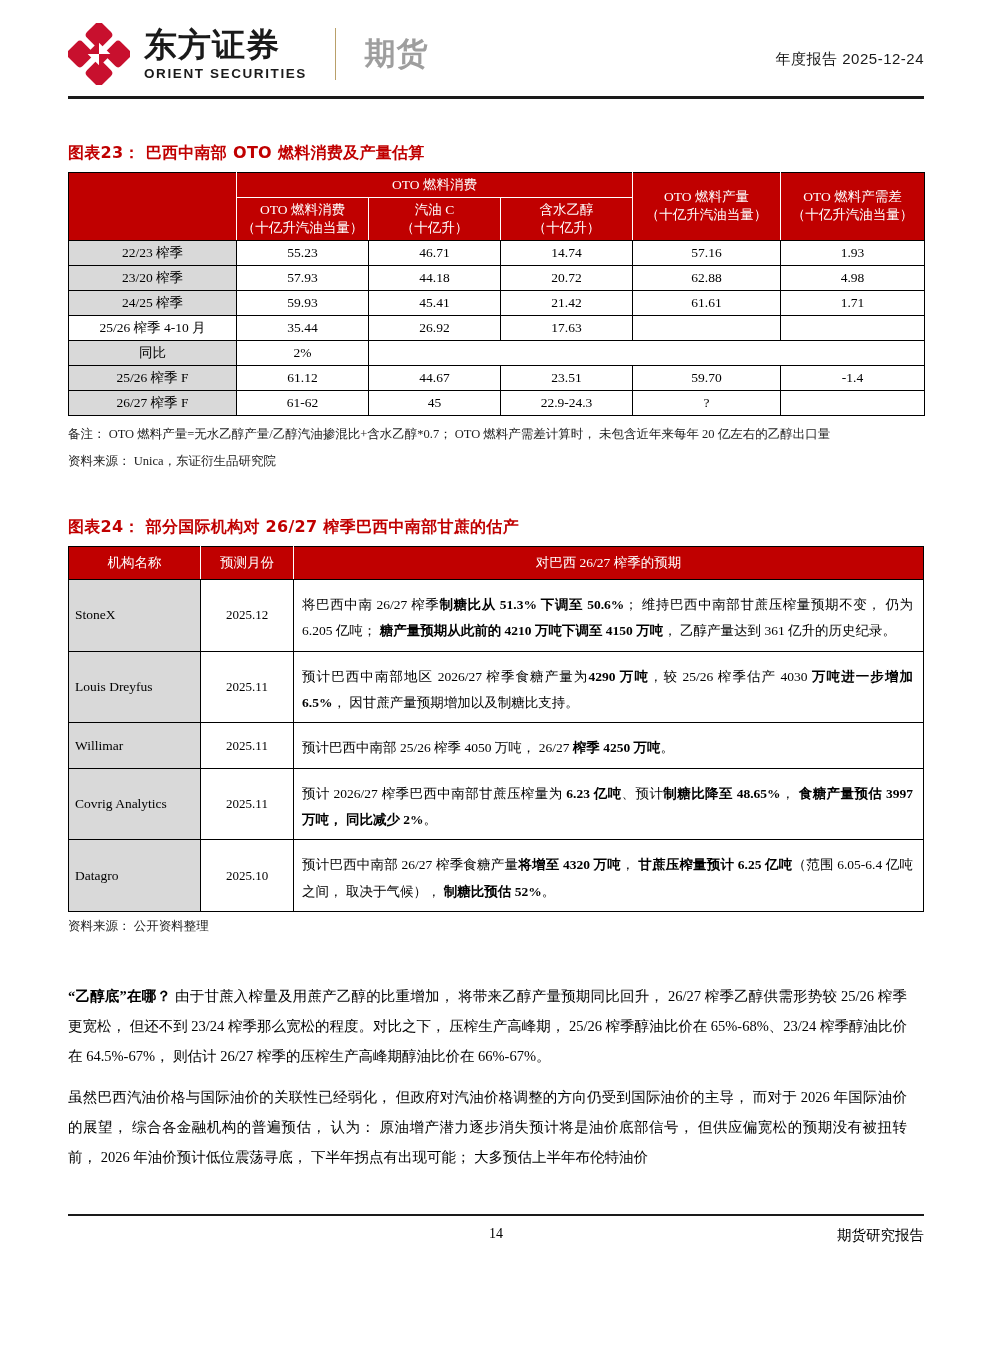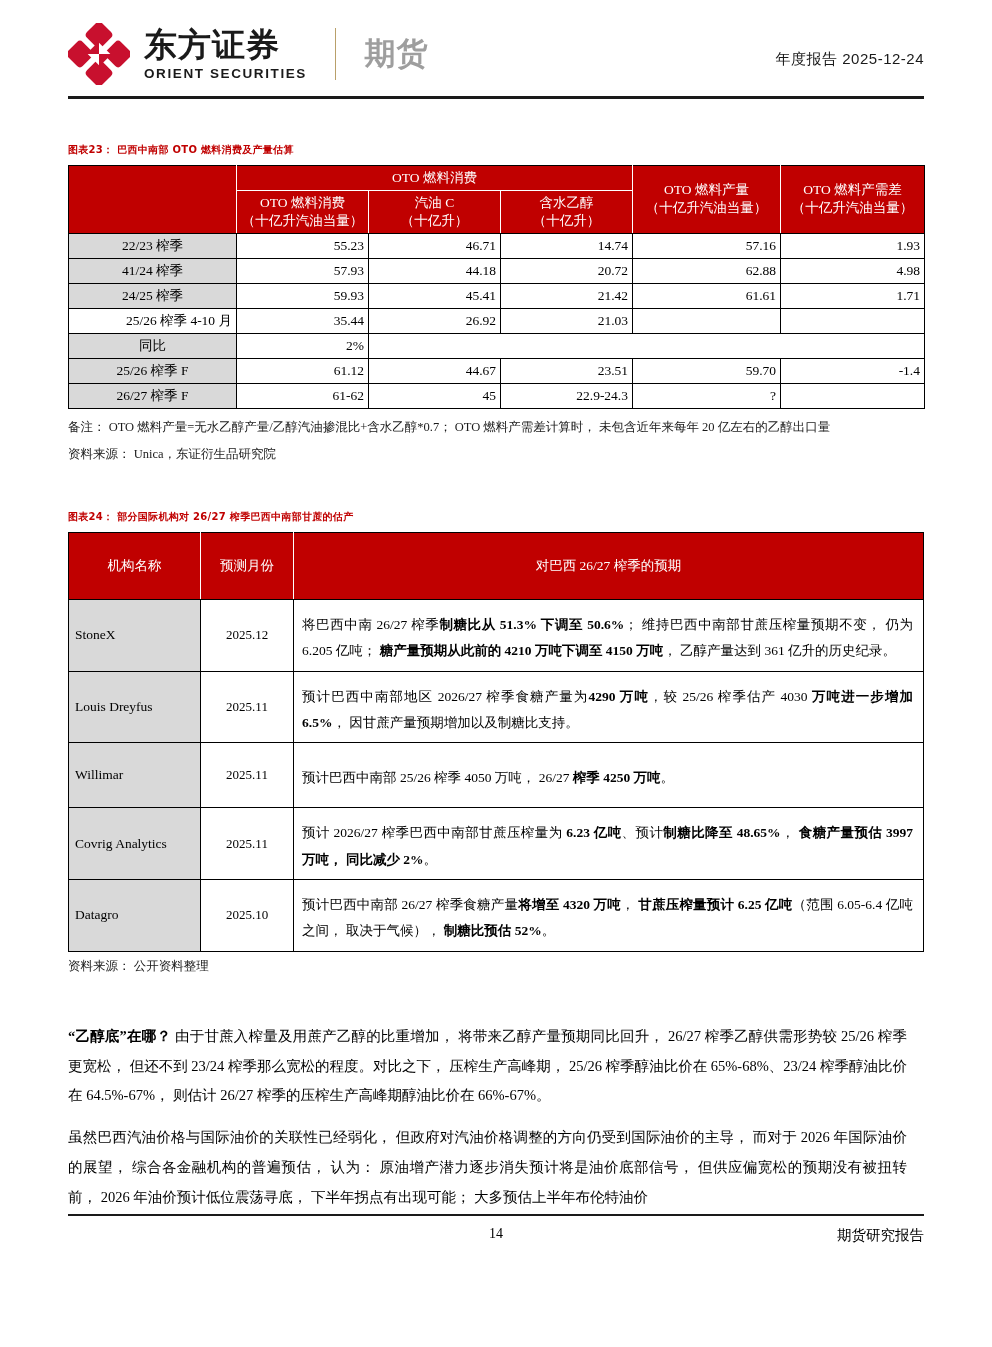--- a/index.html
+++ b/index.html
@@ -88,21 +88,21 @@
   .header-rule {
     height: 2.5px;
     background: #1a1a1a;
     margin: 0 0 0 0;
   }
 
   
   .exhibit-title {
     color: #C00000;
     font-weight: 700;
-    font-size: 10px;
+    font-size: 16px;
     letter-spacing: 0.3px;
     margin: 0 0 8px 0;
     font-family: "DejaVu Sans", "Liberation Sans", sans-serif;
   }
 
   
   table {
     border-collapse: collapse;
     width: 100%;
     table-layout: fixed;
@@ -125,27 +125,27 @@
   .t-head td.outer-l { border-left-color: #000; }
   .t-head td.outer-r { border-right-color: #000; }
   .t-head td.outer-t { border-top-color: #000; }
   .t-head td.outer-b { border-bottom-color: #000; }
   .t-label {
     background: #D9D9D9;
     text-align: center;
     margin-left: 29px;
   }
   .t-num {
-    text-align: right;
+    text-align: center;
   }
   .t-empty { background: #ffffff; }
 
   
   .tbl24 td {
-    padding: 24px 6px;
+    padding: 7px 6px;
   }
   .tbl24 .org {
     background: #D9D9D9;
     font-size: 13.5px;
   }
   .tbl24 .mon {
     text-align: center;
     font-size: 13px;
   }
   .tbl24 .desc {
@@ -281,40 +281,40 @@
 
       <tr>
         <td class="t-label">22/23 榨季</td>
         <td class="t-num">55.23</td>
         <td class="t-num">46.71</td>
         <td class="t-num">14.74</td>
         <td class="t-num">57.16</td>
         <td class="t-num">1.93</td>
       </tr>
       <tr>
-        <td class="t-label">41/24 榨季</td>
+        <td class="t-label">23/20 榨季</td>
         <td class="t-num">57.93</td>
         <td class="t-num">44.18</td>
         <td class="t-num">20.72</td>
         <td class="t-num">62.88</td>
         <td class="t-num">4.98</td>
       </tr>
       <tr>
         <td class="t-label">24/25 榨季</td>
         <td class="t-num">59.93</td>
         <td class="t-num">45.41</td>
         <td class="t-num">21.42</td>
         <td class="t-num">61.61</td>
         <td class="t-num">1.71</td>
       </tr>
       <tr>
         <td class="t-num">25/26 榨季 4-10 月</td>
         <td class="t-num">35.44</td>
         <td class="t-num">26.92</td>
-        <td class="t-num">21.03</td>
+        <td class="t-num">17.63</td>
         <td class="t-num"></td>
         <td class="t-num"></td>
       </tr>
       <tr>
         <td class="t-label">同比</td>
         <td class="t-num">2%</td>
         <td class="t-num t-empty" colspan="4"></td>
       </tr>
       <tr>
         <td class="t-label">25/26 榨季 F</td>

